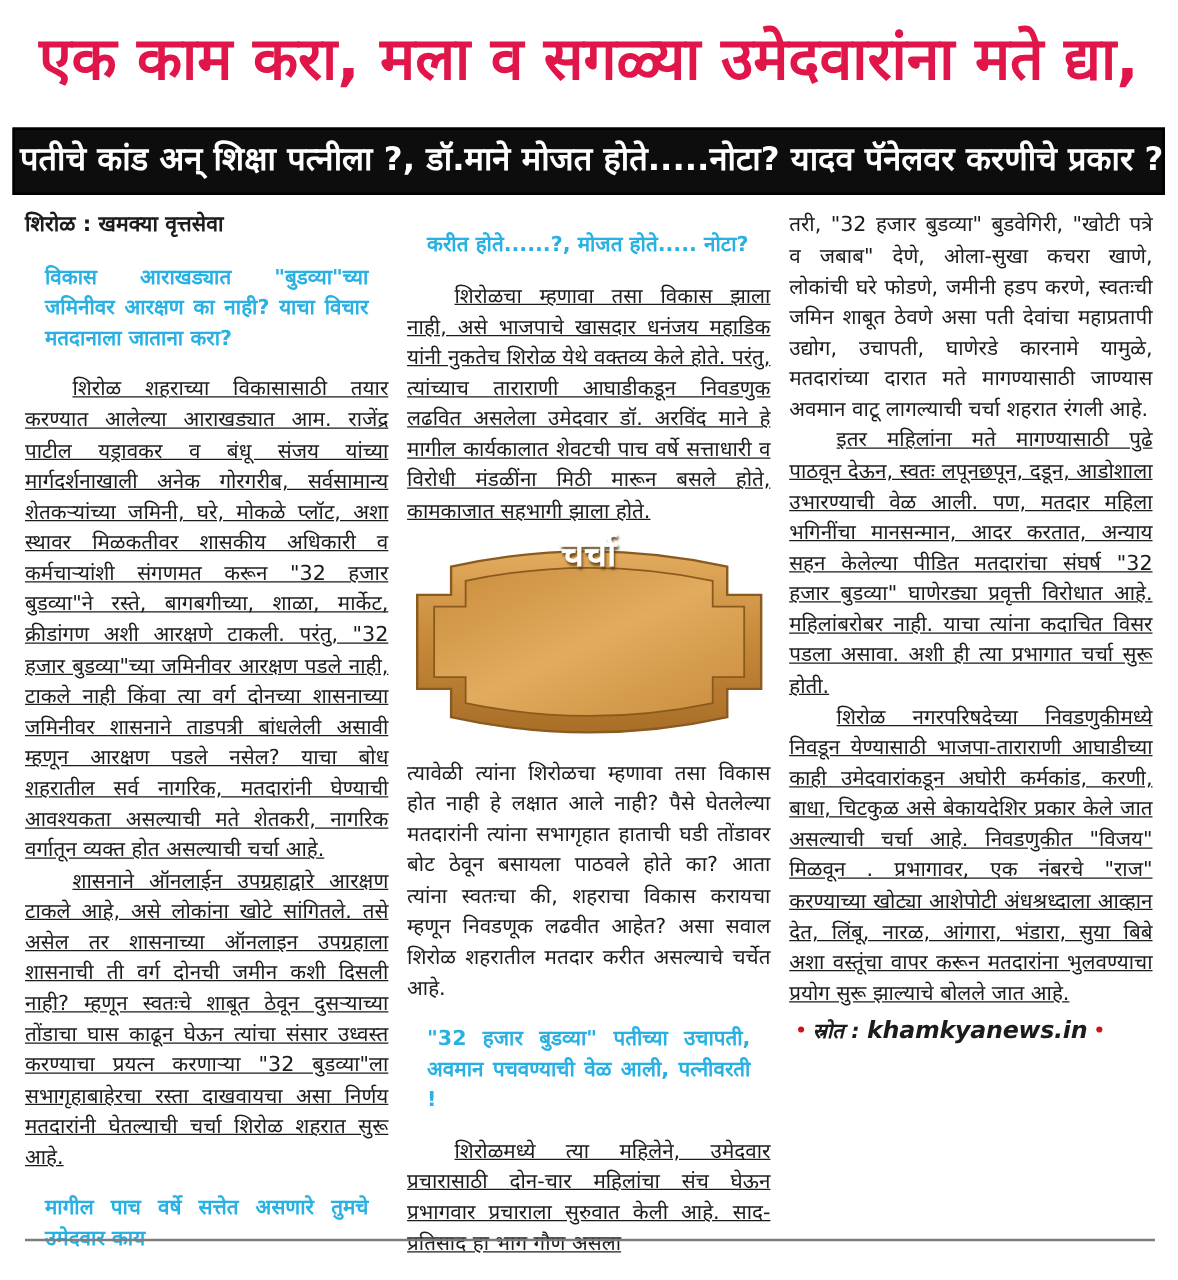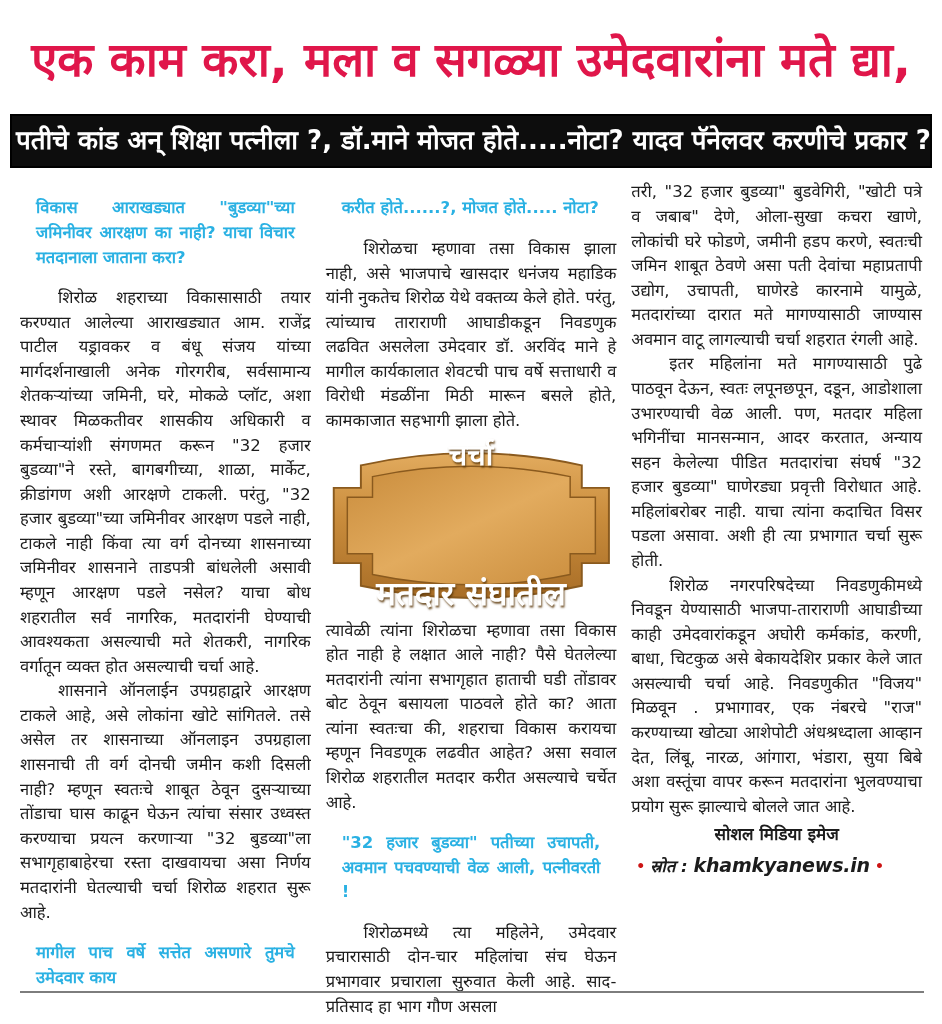--- a/index.html
+++ b/index.html
@@ -2,45 +2,45 @@
 <html style="--headline-red: #e0164a; --subhead-cyan: #2ab1e3; --banner-bg: #0d0d0d; --banner-text: #ffffff; --body-text: #1c1c1c; --rule-gray: #7d7d7d; --dot-red: #cc1414; --wood-dark: #a96e27; --wood-mid: #c98c3c; --wood-light: #e2ab5e; --sign-text: #ffffff;"><head>
 <meta charset="utf-8">
 <style>
   html,body{margin:0;padding:0;background:#ffffff;}
   .page{
     width:942px;height:1024px;position:relative;overflow:hidden;background:#fff;
     font-family:"DejaVu Sans","Liberation Sans",sans-serif;
   }
   
   .headline{
-    padding-top:12px;text-align:center;color:var(--headline-red);
+    text-align:center;color:var(--headline-red);
     font-weight:700;font-size:47px;line-height:2.05;white-space:nowrap;overflow:hidden;
   }
   
   .banner{
     margin:6px 10px 0;background:var(--banner-bg);color:var(--banner-text);
     border:2px solid #000;font-weight:700;font-size:26px;line-height:1;
     text-align:right;padding:11px 4px 13px;white-space:nowrap;overflow:hidden;
   }
   
   .columns{display:flex;gap:15px;padding:12px 20px 0;align-items:flex-start;}
   .col{flex:1;min-width:0;color:var(--body-text);font-size:16.5px;line-height:1.49;text-align:justify;}
   .dateline{font-weight:700;font-size:17px;margin-bottom:2px;}
   .subhead{margin:16px;font-weight:700;color:var(--subhead-cyan);font-size:16.5px;line-height:1.49;text-align:justify;}
   .para{margin:0;}
-  .indent{text-indent:2.3em;}
+  .indent{text-indent:2.3em;text-decoration:underline;}
   
   .sign{position:relative;height:174px;margin:5px 0 6px;}
   .sign svg{position:absolute;inset:0;width:100%;height:100%;}
   stop.w-light{stop-color:var(--wood-light);}
   stop.w-mid{stop-color:var(--wood-mid);}
   stop.w-dark{stop-color:var(--wood-dark);}
   .sign-text{
     position:absolute;inset:0;display:flex;flex-direction:column;align-items:center;
-    justify-content:space-between;gap:1px;color:var(--sign-text);font-weight:700;
+    justify-content:flex-start;gap:1px;color:var(--sign-text);font-weight:700;
     text-shadow:1px 2px 2px rgba(92,56,10,0.85);
   }
   .sign-line1{font-size:29px;line-height:1.15;}
   .sign-line2{font-size:33px;line-height:1.15;}
   
   .credit{text-align:center;font-weight:700;font-size:17px;margin-top:3px;}
   .source{text-align:left;font-weight:700;font-size:17px;margin-top:3px;white-space:nowrap;font-style:italic;}
   .dot{color:var(--dot-red);font-size:14px;margin:0 5px;vertical-align:1px;}
   .src-label{font-size:16.5px;}
   .src-value{font-size:19px;letter-spacing:-0.2px;}
@@ -55,20 +55,21 @@
     <div>एक काम करा, मला व सगळ्या उमेदवारांना मते द्या,</div>
   </header>
 
   <div class="banner">
     <span>पतीचे कांड अन् शिक्षा पत्नीला ?, डॉ.माने मोजत होते.....नोटा? यादव पॅनेलवर करणीचे प्रकार ?</span>
   </div>
 
   <main class="columns">
 
     <section class="col">
+      <div class="dateline">शिरोळ : खमक्या वृत्तसेवा</div>
       <h3 class="subhead">विकास आराखड्यात "बुडव्या"च्या जमिनीवर आरक्षण का नाही? याचा विचार मतदानाला जाताना करा?</h3>
       <p class="para indent">शिरोळ शहराच्या विकासासाठी तयार करण्यात आलेल्या आराखड्यात आम. राजेंद्र पाटील यड्रावकर व बंधू संजय यांच्या मार्गदर्शनाखाली अनेक गोरगरीब, सर्वसामान्य शेतकऱ्यांच्या जमिनी, घरे, मोकळे प्लॉट, अशा स्थावर मिळकतीवर शासकीय अधिकारी व कर्मचाऱ्यांशी संगणमत करून "32 हजार बुडव्या"ने रस्ते, बागबगीच्या, शाळा, मार्केट, क्रीडांगण अशी आरक्षणे टाकली. परंतु, "32 हजार बुडव्या"च्या जमिनीवर आरक्षण पडले नाही, टाकले नाही किंवा त्या वर्ग दोनच्या शासनाच्या जमिनीवर शासनाने ताडपत्री बांधलेली असावी म्हणून आरक्षण पडले नसेल? याचा बोध शहरातील सर्व नागरिक, मतदारांनी घेण्याची आवश्यकता असल्याची मते शेतकरी, नागरिक वर्गातून व्यक्त होत असल्याची चर्चा आहे.</p>
       <p class="para indent">शासनाने ऑनलाईन उपग्रहाद्वारे आरक्षण टाकले आहे, असे लोकांना खोटे सांगितले. तसे असेल तर शासनाच्या ऑनलाइन उपग्रहाला शासनाची ती वर्ग दोनची जमीन कशी दिसली नाही? म्हणून स्वतःचे शाबूत ठेवून दुसऱ्याच्या तोंडाचा घास काढून घेऊन त्यांचा संसार उध्वस्त करण्याचा प्रयत्न करणाऱ्या "32 बुडव्या"ला सभागृहाबाहेरचा रस्ता दाखवायचा असा निर्णय मतदारांनी घेतल्याची चर्चा शिरोळ शहरात सुरू आहे.</p>
       <h3 class="subhead">मागील पाच वर्षे सत्तेत असणारे तुमचे उमेदवार काय</h3>
     </section>
 
     <section class="col">
       <h3 class="subhead">करीत होते......?, मोजत होते..... नोटा?</h3>
       <p class="para indent">शिरोळचा म्हणावा तसा विकास झाला नाही, असे भाजपाचे खासदार धनंजय महाडिक यांनी नुकतेच शिरोळ येथे वक्तव्य केले होते. परंतु, त्यांच्याच ताराराणी आघाडीकडून निवडणुक लढवित असलेला उमेदवार डॉ. अरविंद माने हे मागील कार्यकालात शेवटची पाच वर्षे सत्ताधारी व विरोधी मंडळींना मिठी मारून बसले होते, कामकाजात सहभागी झाला होते.</p>
 
@@ -84,34 +85,32 @@
               <stop class="w-mid" offset="0"></stop>
               <stop class="w-light" offset="0.5"></stop>
               <stop class="w-mid" offset="1"></stop>
             </linearGradient>
           </defs>
           <path d="M36,28 Q150,2 264,28 L264,52 L292,52 L292,132 L264,132 L264,156 Q150,182 36,156 L36,132 L8,132 L8,52 L36,52 Z" fill="url(#woodOuter)" stroke="#8a5a1e" stroke-width="2"></path>
           <path d="M48,40 Q150,18 252,40 L252,62 L278,62 L278,122 L252,122 L252,144 Q150,166 48,144 L48,122 L22,122 L22,62 L48,62 Z" fill="url(#woodInner)" stroke="#8a5a1e" stroke-width="1.5"></path>
         </svg>
         <div class="sign-text">
           <div class="sign-line1">चर्चा</div>
-          <div class="sign-line2">मतदार संघातील</div>
         </div>
       </div>
 
       <p class="para">त्यावेळी त्यांना शिरोळचा म्हणावा तसा विकास होत नाही हे लक्षात आले नाही? पैसे घेतलेल्या मतदारांनी त्यांना सभागृहात हाताची घडी तोंडावर बोट ठेवून बसायला पाठवले होते का? आता त्यांना स्वतःचा की, शहराचा विकास करायचा म्हणून निवडणूक लढवीत आहेत? असा सवाल शिरोळ शहरातील मतदार करीत असल्याचे चर्चेत आहे.</p>
       <h3 class="subhead">"32 हजार बुडव्या" पतीच्या उचापती, अवमान पचवण्याची वेळ आली, पत्नीवरती !</h3>
       <p class="para indent">शिरोळमध्ये त्या महिलेने, उमेदवार प्रचारासाठी दोन-चार महिलांचा संच घेऊन प्रभागवार प्रचाराला सुरुवात केली आहे. साद-प्रतिसाद हा भाग गौण असला</p>
     </section>
 
     <section class="col">
       <p class="para">तरी, "32 हजार बुडव्या" बुडवेगिरी, "खोटी पत्रे व जबाब" देणे, ओला-सुखा कचरा खाणे, लोकांची घरे फोडणे, जमीनी हडप करणे, स्वतःची जमिन शाबूत ठेवणे असा पती देवांचा महाप्रतापी उद्योग, उचापती, घाणेरडे कारनामे यामुळे, मतदारांच्या दारात मते मागण्यासाठी जाण्यास अवमान वाटू लागल्याची चर्चा शहरात रंगली आहे.</p>
       <p class="para indent">इतर महिलांना मते मागण्यासाठी पुढे पाठवून देऊन, स्वतः लपूनछपून, दडून, आडोशाला उभारण्याची वेळ आली. पण, मतदार महिला भगिनींचा मानसन्मान, आदर करतात, अन्याय सहन केलेल्या पीडित मतदारांचा संघर्ष "32 हजार बुडव्या" घाणेरड्या प्रवृत्ती विरोधात आहे. महिलांबरोबर नाही. याचा त्यांना कदाचित विसर पडला असावा. अशी ही त्या प्रभागात चर्चा सुरू होती.</p>
       <p class="para indent">शिरोळ नगरपरिषदेच्या निवडणुकीमध्ये निवडून येण्यासाठी भाजपा-ताराराणी आघाडीच्या काही उमेदवारांकडून अघोरी कर्मकांड, करणी, बाधा, चिटकुळ असे बेकायदेशिर प्रकार केले जात असल्याची चर्चा आहे. निवडणुकीत "विजय" मिळवून . प्रभागावर, एक नंबरचे "राज" करण्याच्या खोट्या आशेपोटी अंधश्रध्दाला आव्हान देत, लिंबू, नारळ, आंगारा, भंडारा, सुया बिबे अशा वस्तूंचा वापर करून मतदारांना भुलवण्याचा प्रयोग सुरू झाल्याचे बोलले जात आहे.</p>
-      <div class="credit">सोशल मिडिया इमेज</div>
       <div class="source">
         <span class="dot">•</span><span class="src-label">स्रोत :</span> <span class="src-value">khamkyanews.in</span><span class="dot">•</span>
       </div>
     </section>
 
   </main>
 
   <div class="bottom-rule"></div>
 </div>
 

